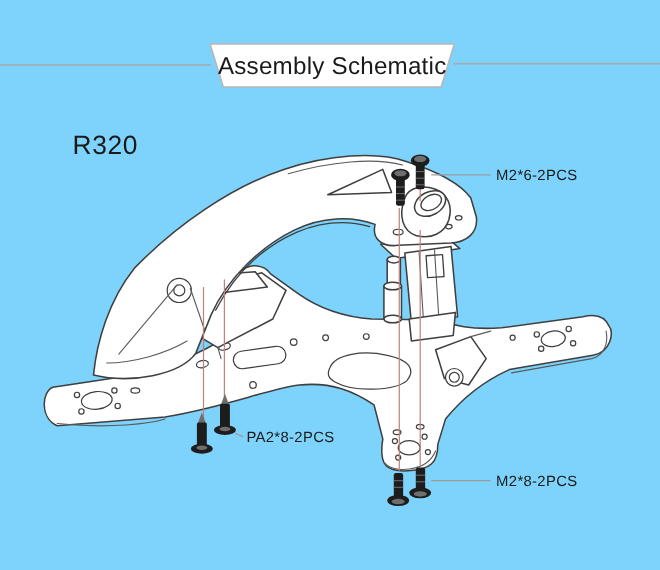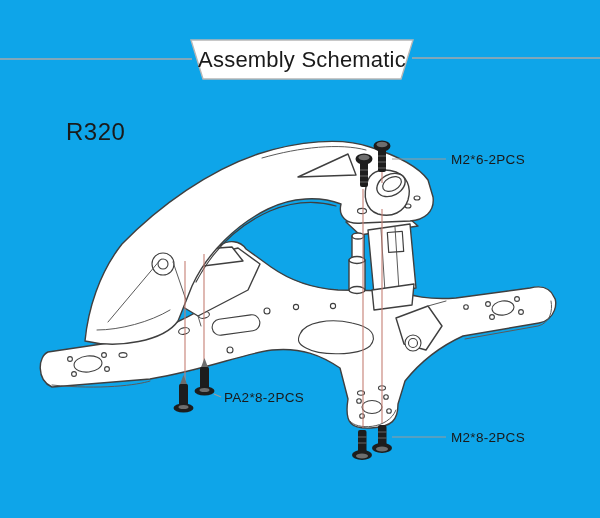--- a/index.html
+++ b/index.html
@@ -1,16 +1,16 @@
 <!DOCTYPE html>
 <html><head>
 <meta charset="utf-8">
 <style>
   html,body{margin:0;padding:0;background:#ffffff;}
-  .page{position:relative;width:600px;height:518px;background:#0ea5e9;overflow:hidden;
+  .page{position:relative;width:600px;height:518px;background:#7dd3fc;overflow:hidden;
         font-family:"Liberation Sans", sans-serif;}
   svg{display:block;}
   text{font-family:"Liberation Sans", sans-serif;fill:#1a1a1a;}
   .banner-title{font-size:22px;letter-spacing:0.2px;}
   .model-label{font-size:24px;letter-spacing:0.5px;}
   .callout-label{font-size:13.5px;letter-spacing:0.3px;}
   .ln{stroke:#3f3f3f;stroke-width:1.4;fill:#ffffff;stroke-linejoin:round;stroke-linecap:round;}
   .lnf{stroke:#3f3f3f;stroke-width:1.2;fill:none;stroke-linejoin:round;stroke-linecap:round;}
   .thin{stroke:#5a5a5a;stroke-width:1;fill:none;stroke-linecap:round;}
   .hole{stroke:#3f3f3f;stroke-width:1.1;fill:#ffffff;}

